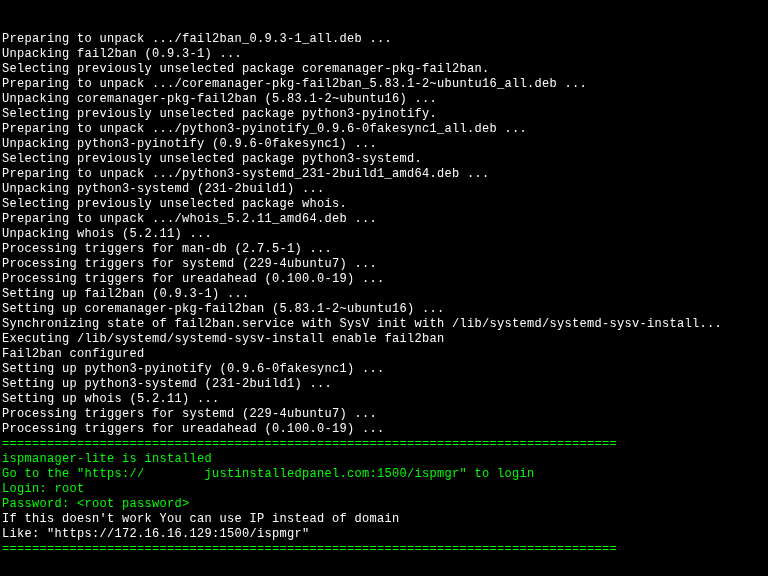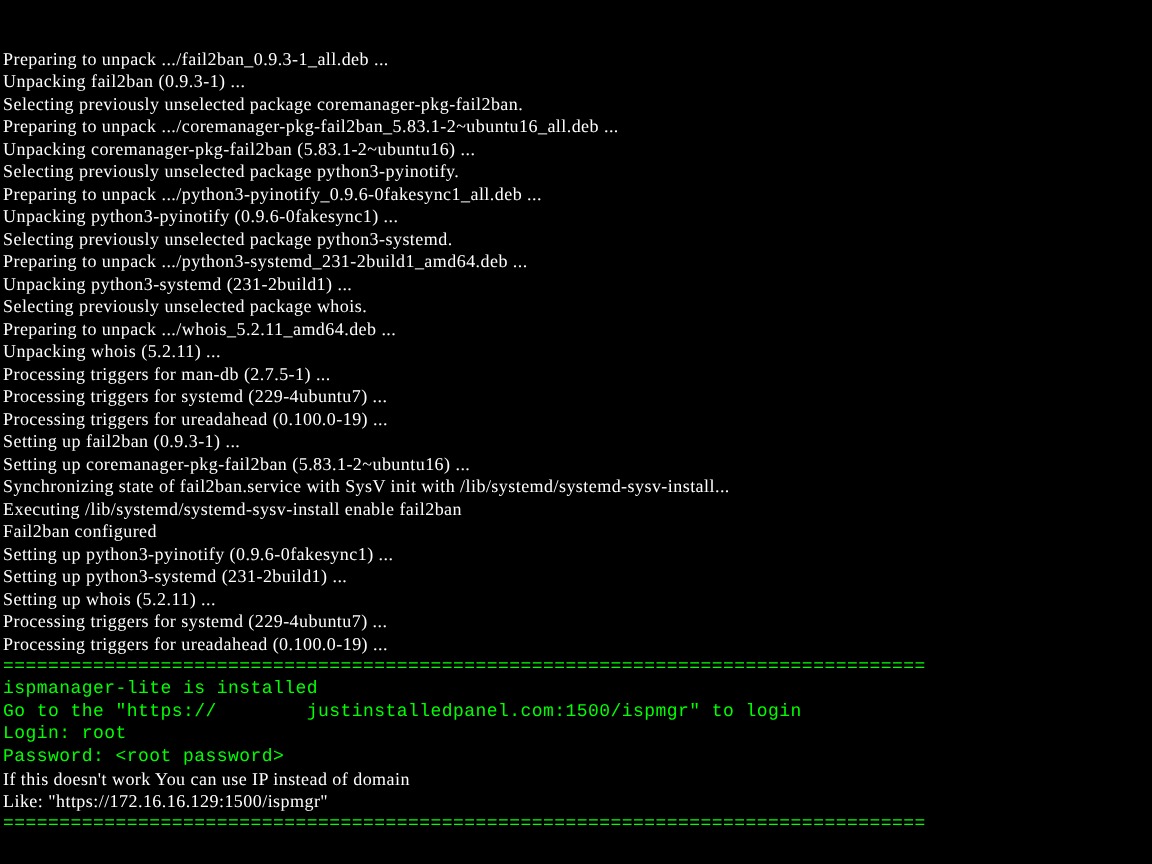--- a/index.html
+++ b/index.html
@@ -13,21 +13,21 @@
   .terminal {
     font-family: "Courier New", Courier, monospace;
     font-size: 12px;
     line-height: 15px;
     color: #ffffff;
     padding: 2px 0 0 2px;
     white-space: pre;
     letter-spacing: 0.3px;
   }
   .line { display: block; }
-  .white { color: #ffffff; font-family: Liberation Serif, serif; }
+  .white { color: #ffffff; }
   .green { color: #00ff00; }
 </style>
 </head>
 <body>
 
 <div class="terminal">
   <div id="lines-container"><span class="line white">Preparing to unpack .../fail2ban_0.9.3-1_all.deb ...</span><span class="line white">Unpacking fail2ban (0.9.3-1) ...</span><span class="line white">Selecting previously unselected package coremanager-pkg-fail2ban.</span><span class="line white">Preparing to unpack .../coremanager-pkg-fail2ban_5.83.1-2~ubuntu16_all.deb ...</span><span class="line white">Unpacking coremanager-pkg-fail2ban (5.83.1-2~ubuntu16) ...</span><span class="line white">Selecting previously unselected package python3-pyinotify.</span><span class="line white">Preparing to unpack .../python3-pyinotify_0.9.6-0fakesync1_all.deb ...</span><span class="line white">Unpacking python3-pyinotify (0.9.6-0fakesync1) ...</span><span class="line white">Selecting previously unselected package python3-systemd.</span><span class="line white">Preparing to unpack .../python3-systemd_231-2build1_amd64.deb ...</span><span class="line white">Unpacking python3-systemd (231-2build1) ...</span><span class="line white">Selecting previously unselected package whois.</span><span class="line white">Preparing to unpack .../whois_5.2.11_amd64.deb ...</span><span class="line white">Unpacking whois (5.2.11) ...</span><span class="line white">Processing triggers for man-db (2.7.5-1) ...</span><span class="line white">Processing triggers for systemd (229-4ubuntu7) ...</span><span class="line white">Processing triggers for ureadahead (0.100.0-19) ...</span><span class="line white">Setting up fail2ban (0.9.3-1) ...</span><span class="line white">Setting up coremanager-pkg-fail2ban (5.83.1-2~ubuntu16) ...</span><span class="line white">Synchronizing state of fail2ban.service with SysV init with /lib/systemd/systemd-sysv-install...</span><span class="line white">Executing /lib/systemd/systemd-sysv-install enable fail2ban</span><span class="line white">Fail2ban configured</span><span class="line white">Setting up python3-pyinotify (0.9.6-0fakesync1) ...</span><span class="line white">Setting up python3-systemd (231-2build1) ...</span><span class="line white">Setting up whois (5.2.11) ...</span><span class="line white">Processing triggers for systemd (229-4ubuntu7) ...</span><span class="line white">Processing triggers for ureadahead (0.100.0-19) ...</span><span class="line green">==================================================================================</span><span class="line green">ispmanager-lite is installed</span><span class="line green">Go to the "https://        justinstalledpanel.com:1500/ispmgr" to login</span><span class="line green">Login: root</span><span class="line green">Password: &lt;root password&gt;</span><span class="line white"></span><span class="line white">If this doesn't work You can use IP instead of domain</span><span class="line white">Like: "https://172.16.16.129:1500/ispmgr"</span><span class="line green">==================================================================================</span></div>
   
 </div>
 

